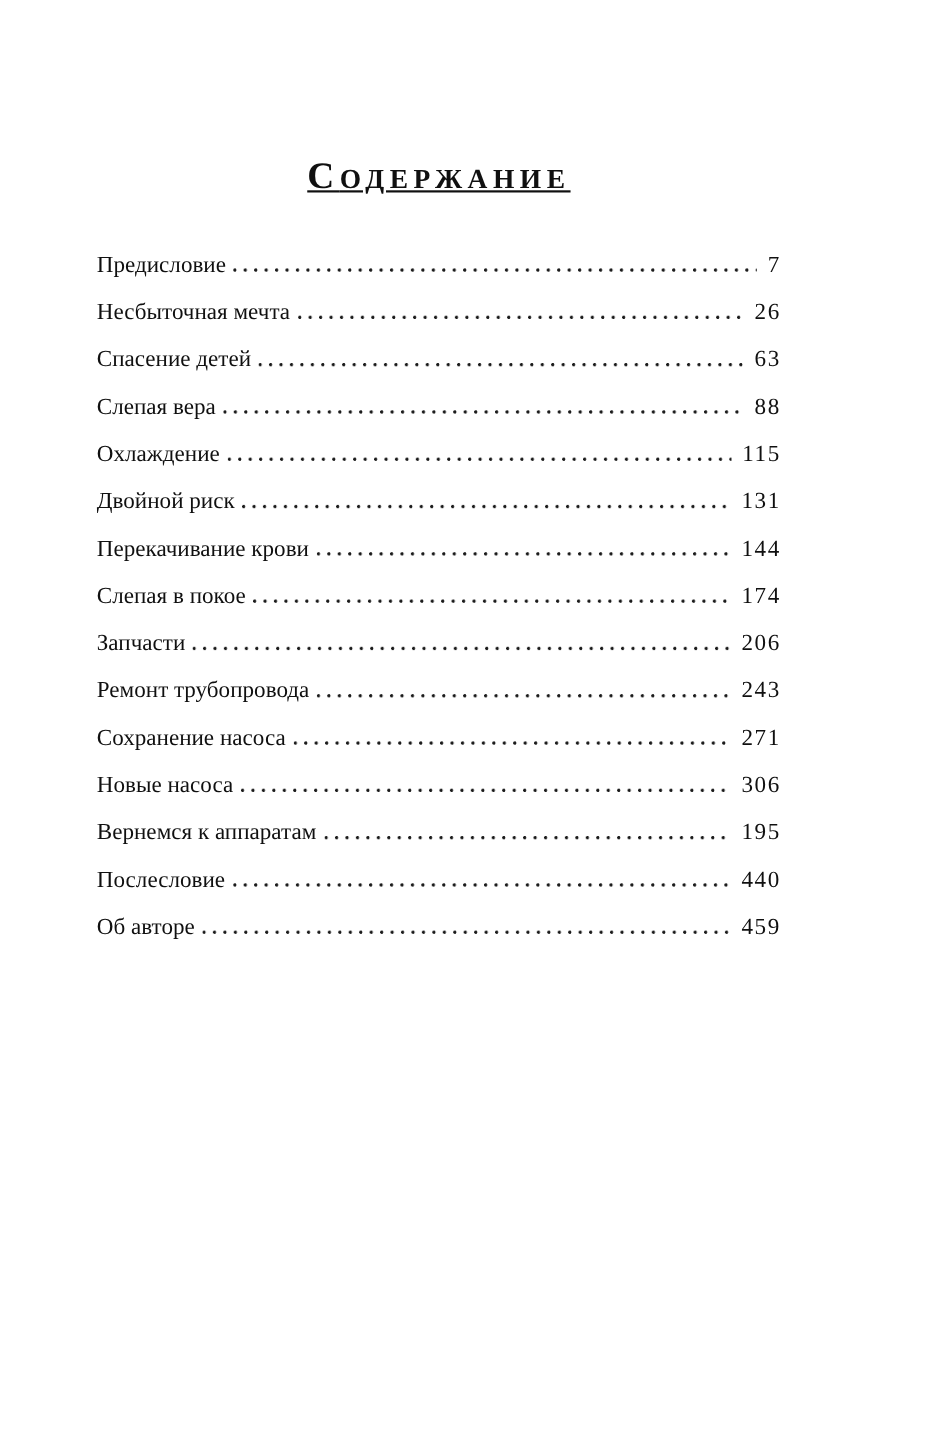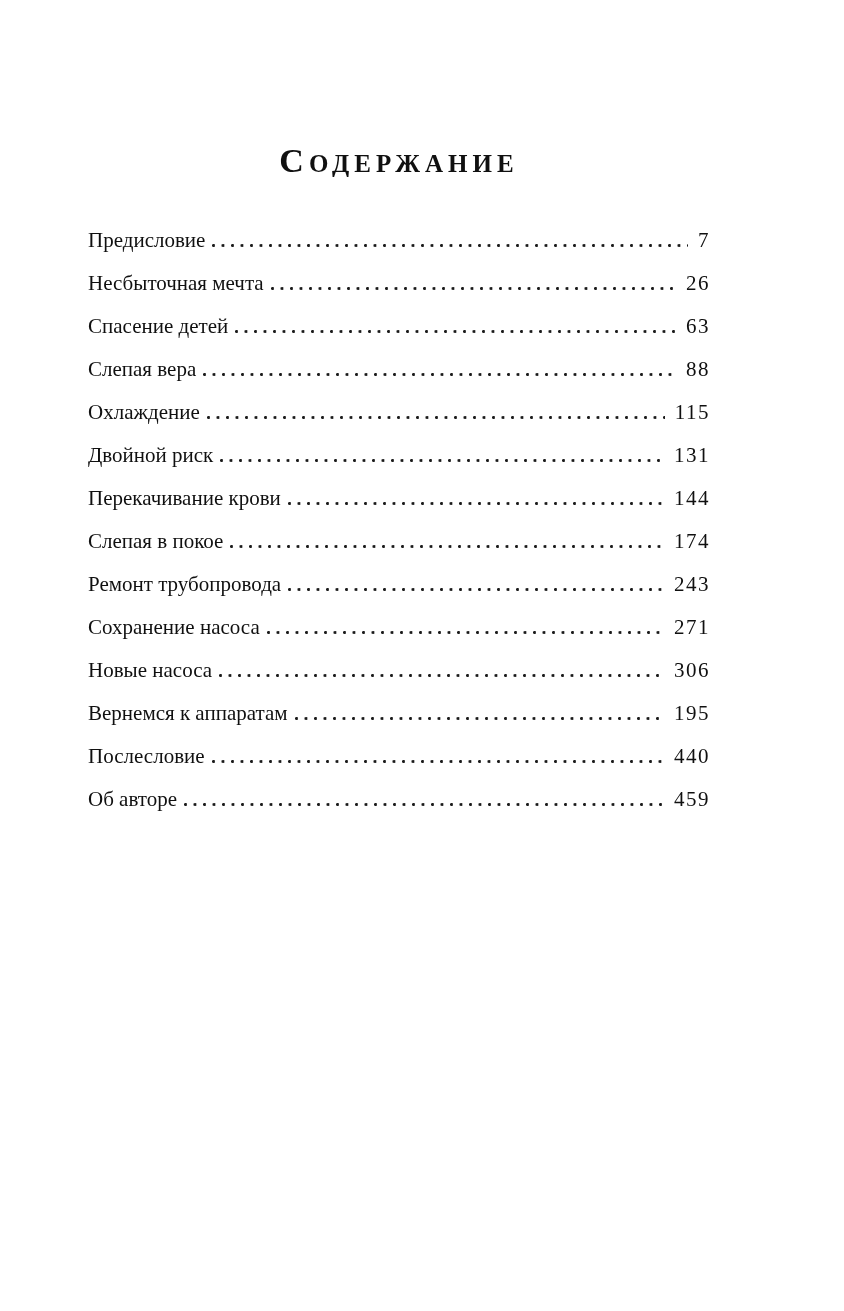--- a/index.html
+++ b/index.html
@@ -24,20 +24,21 @@
   }
   .title {
     margin: 0;
     text-align: center;
     font-size: 25px;
     line-height: 42px;
     font-weight: 600;
     letter-spacing: 5px;
     text-transform: uppercase;
     color: #101010;
+    text-decoration: underline;
   }
   .title::first-letter {
     font-size: 34px;
   }
   .toc {
     margin-top: 44px;
     display: flex;
     flex-direction: column;
     row-gap: 20px;
     font-size: 21px;
@@ -118,20 +119,25 @@
         <span class="leader"></span>
         <span class="page-num">144</span>
       </div>
 
       <div class="row">
         <span class="label">Слепая в покое</span>
         <span class="leader"></span>
         <span class="page-num">174</span>
       </div>
 
+      <div class="row">
+        <span class="label">Запчасти</span>
+        <span class="leader"></span>
+        <span class="page-num">206</span>
+      </div>
 
       <div class="row">
         <span class="label">Ремонт трубопровода</span>
         <span class="leader"></span>
         <span class="page-num">243</span>
       </div>
 
       <div class="row">
         <span class="label">Сохранение насоса</span>
         <span class="leader"></span>

